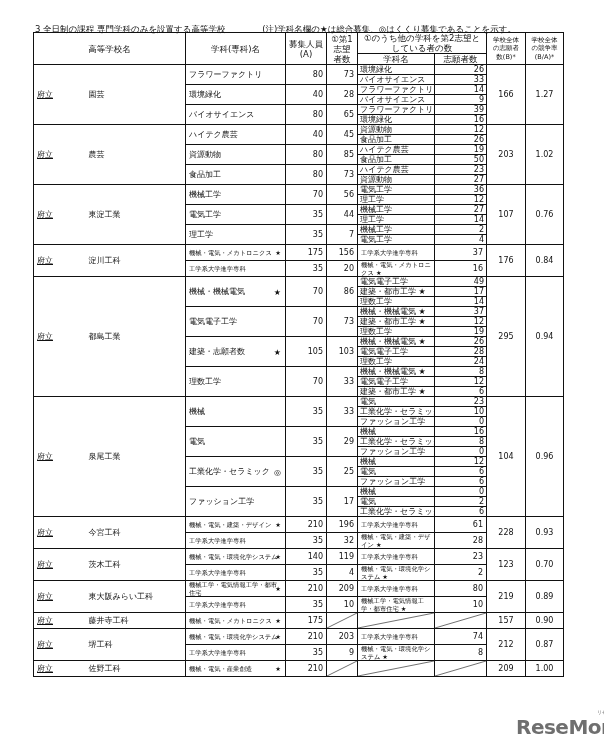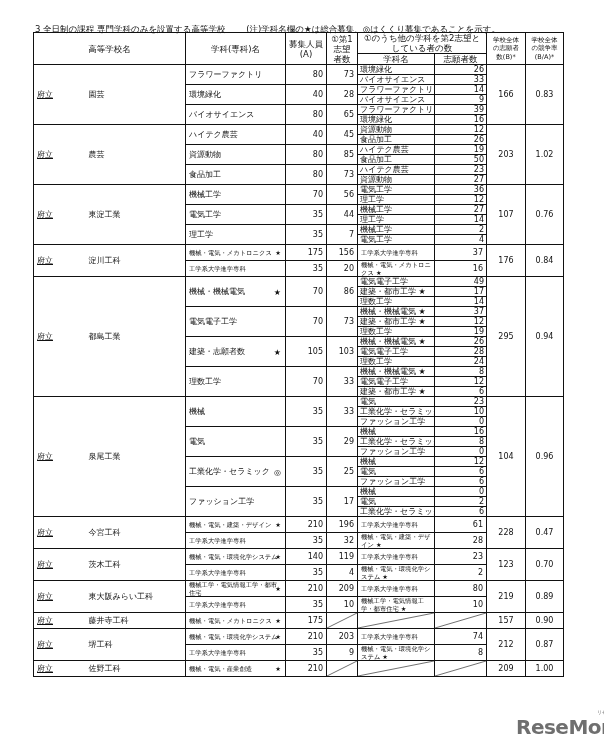--- a/index.html
+++ b/index.html
@@ -1,19 +1,19 @@
 <!DOCTYPE html>
 <html><head>
 <meta charset="utf-8">
 <style>
   html, body { margin:0; padding:0; background:#ffffff; }
   body { width:604px; height:756px; position:relative; overflow:hidden;
          font-family:"DejaVu Sans","Liberation Sans",sans-serif; color:#111; }
   .title-line { position:absolute; left:35px; top:24px; font-size:8.5px; white-space:nowrap; }
-  .title-line .note { margin-left:18px; }
+  .title-line .note { margin-left:34px; }
   table.main { position:absolute; left:33px; top:32px; border-collapse:collapse;
                table-layout:fixed; font-size:8px; }
   table.main td, table.main th { border:1px solid #111; padding:0 3px; overflow:hidden;
                white-space:nowrap; font-weight:normal; }
   table.main th { font-size:8.5px; text-align:center; line-height:10px; }
   .hdr-small { font-size:6.5px !important; line-height:8.5px !important; }
   .c-pref { border-right:none !important;text-decoration:underline; }
   .c-school { border-left:none !important; }
   .num { text-align:right; }
   .ctr { text-align:center;margin-top:48px; }
@@ -92,21 +92,21 @@
               <tr>
                 <td class="snum">26</td>
               </tr>
               <tr>
                 <td class="snum">33</td>
               </tr>
             </tbody>
           </table>
         </td>
         <td class="ctr" rowspan="3">166</td>
-        <td class="ctr" rowspan="3">0.83</td>
+        <td class="ctr" rowspan="3">1.27</td>
       </tr>
       <tr style="height: 20px;">
         <td class="dept"><span>環境緑化</span><span class="mark"></span></td>
         <td class="num">40</td>
         <td class="num">28</td>
         <td class="sub">
           <table class="subtbl">
             <tbody>
               <tr>
                 <td>フラワーファクトリ</td>
@@ -649,21 +649,21 @@
       </tr>
       <tr style="height: 16px;">
         <td class="c-pref" rowspan="2">府立</td>
         <td class="c-school" rowspan="2">今宮工科</td>
         <td class="dept small"><span>機械・電気・建築・デザイン</span><span class="mark">★</span></td>
         <td class="num">210</td>
         <td class="num">196</td>
         <td class="small">工学系大学進学専科</td>
         <td class="num">61</td>
         <td class="ctr" rowspan="2">228</td>
-        <td class="ctr" rowspan="2">0.47</td>
+        <td class="ctr" rowspan="2">0.93</td>
       </tr>
       <tr style="height: 16px;">
         <td class="dept small"><span>工学系大学進学専科</span><span class="mark"></span></td>
         <td class="num">35</td>
         <td class="num">32</td>
         <td class="small">機械・電気・建築・デザイン ★</td>
         <td class="num">28</td>
       </tr>
       <tr style="height: 16px;">
         <td class="c-pref" rowspan="2">府立</td>

